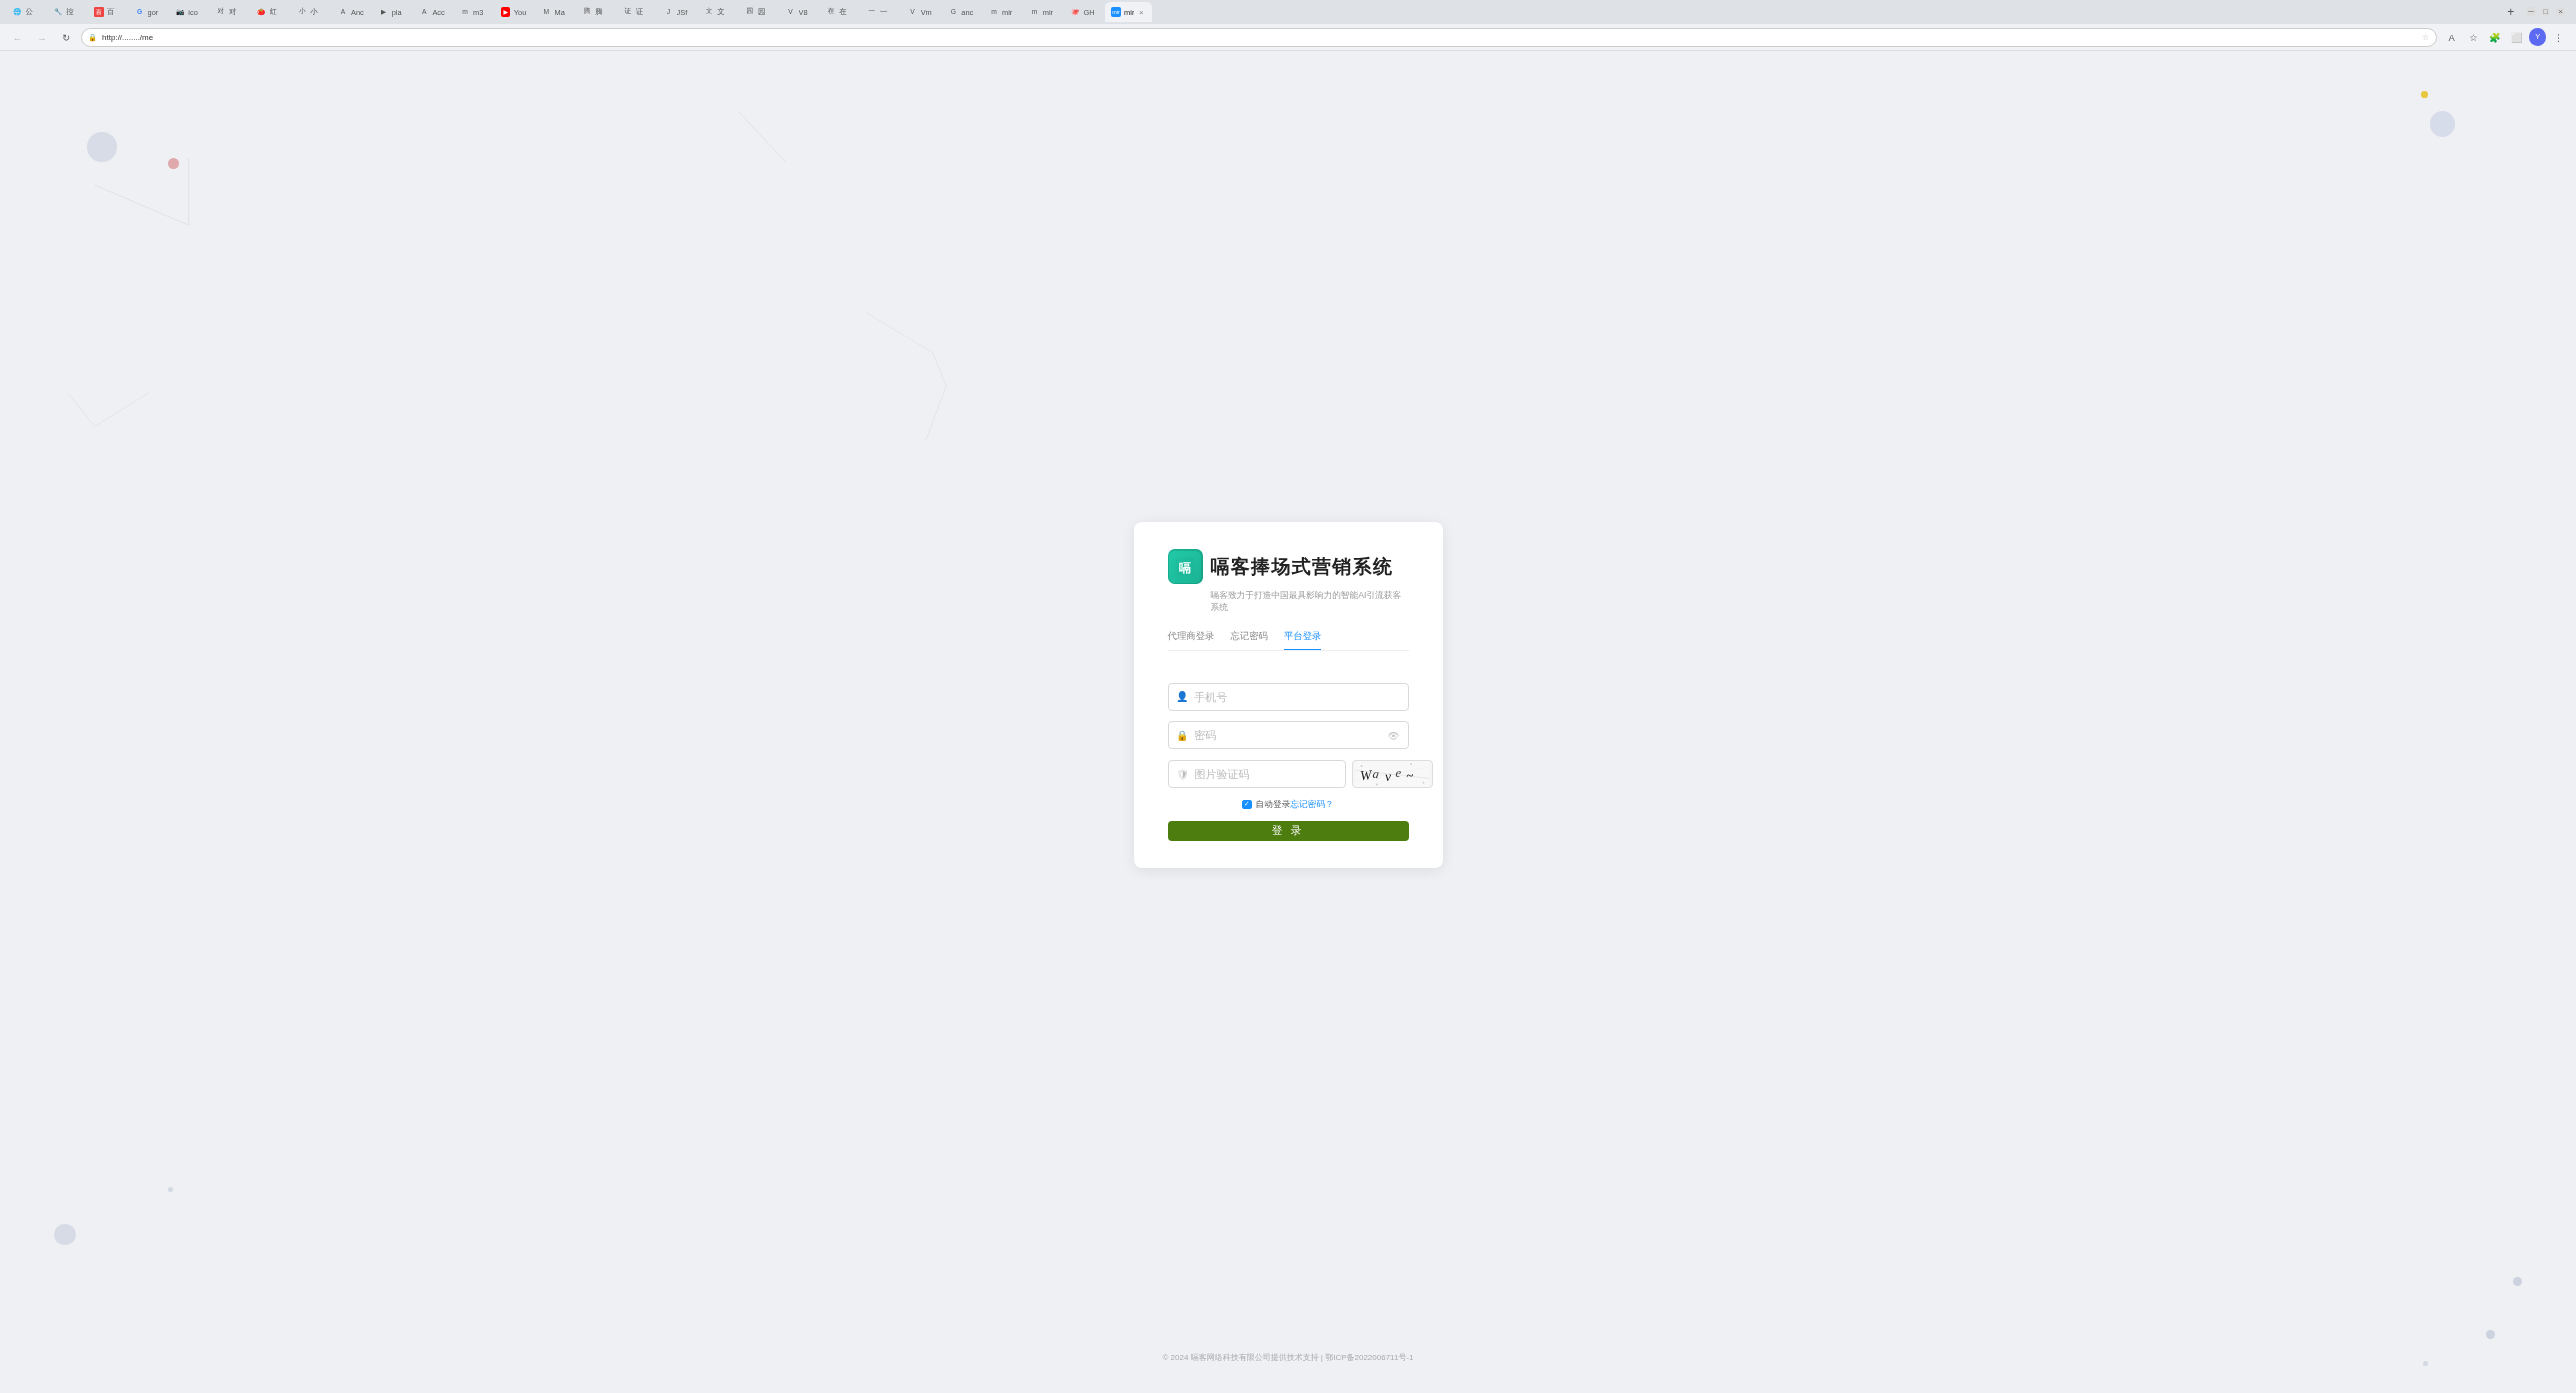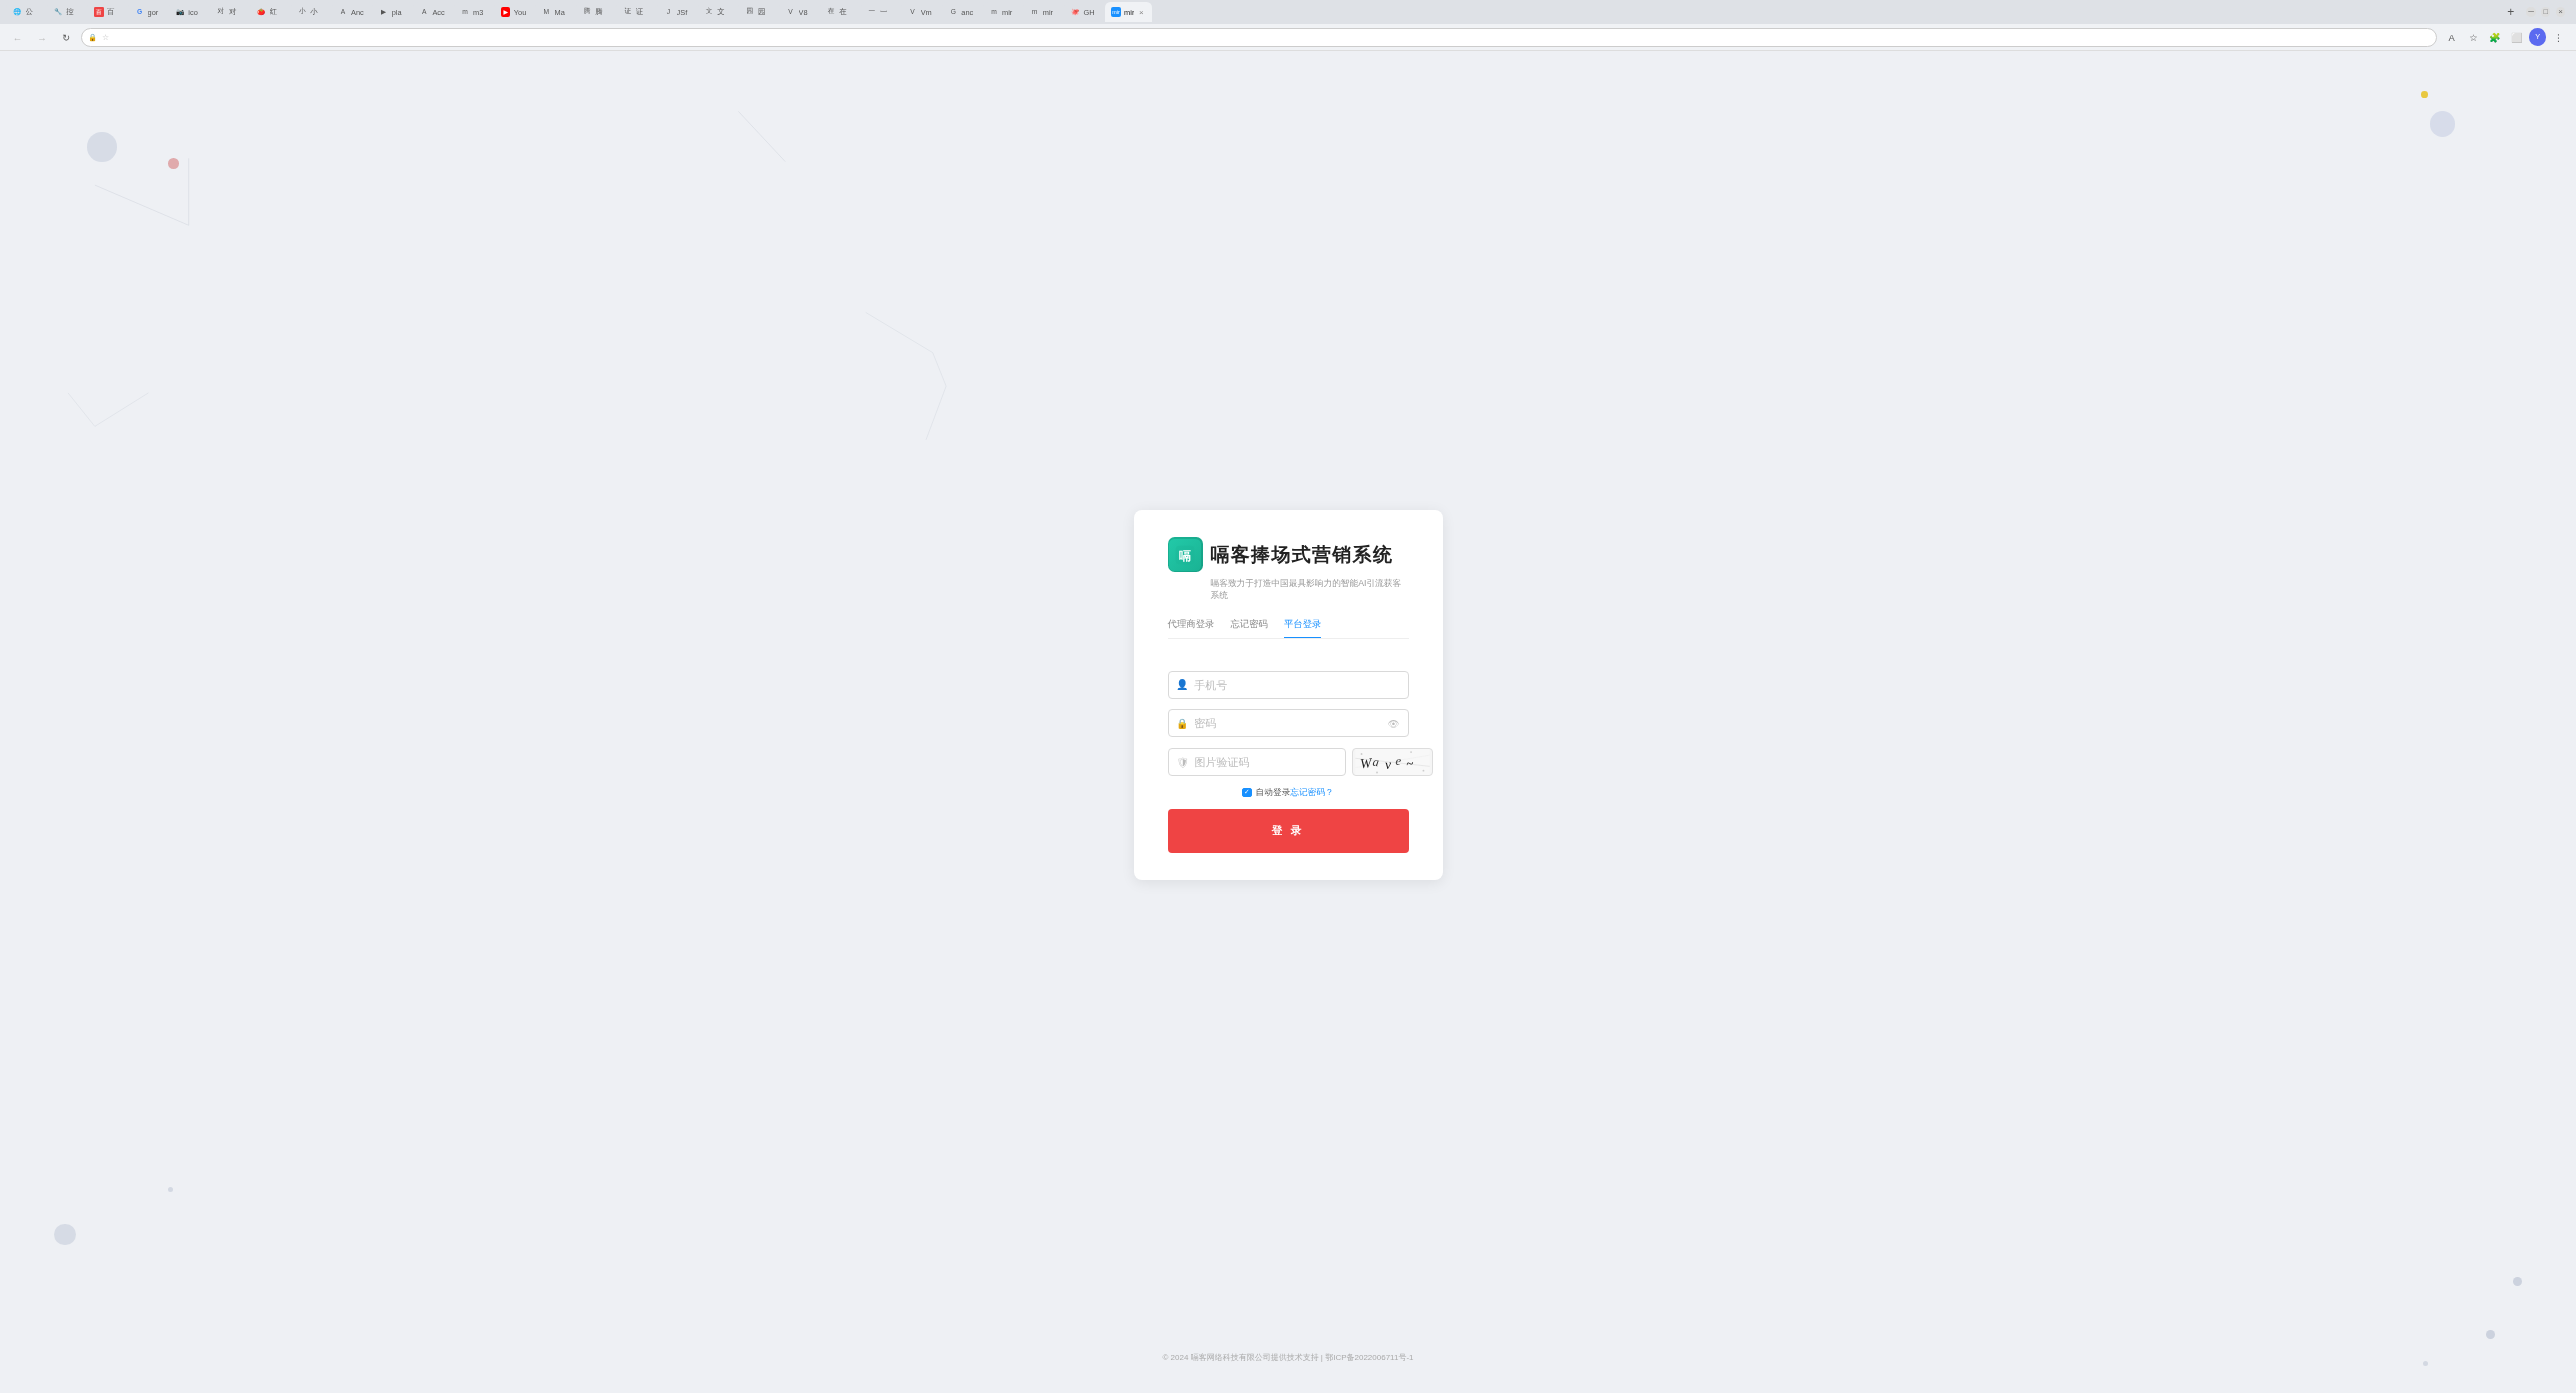--- a/index.html
+++ b/index.html
@@ -377,29 +377,29 @@
       font-size: 8.7px;
       color: #1890ff;
       cursor: pointer;
       text-decoration: none;
       font-family: Liberation Mono, monospace;
     }
 
     
     .login-btn {
       width: 100%;
-      height: 44px;
-      background: #ef4444;
+      height: 20px;
+      background: #4d7c0f;
       border: none;
       border-radius: 4px;
       color: white;
       font-size: 10.7px;
       cursor: pointer;
       letter-spacing: 2.7px;
-      font-weight: 700;
+      font-weight: 400;
     }
 
     
     .page-footer {
       position: absolute;
       bottom: 30px;
       left: 50%;
       transform: translateX(-50%);
       font-size: 8px;
       color: #aaa;
@@ -664,20 +664,21 @@
     </div>
   </div>
 
   <div class="nav-bar">
     <button class="nav-btn disabled">←</button>
     <button class="nav-btn disabled">→</button>
     <button class="nav-btn">↻</button>
 
     <div class="address-bar">
       <span class="address-bar-icon">🔒</span>
+      <span class="address-text">http://......../me</span>
       <span style="color:#bbb;font-size:8px">☆</span>
     </div>
 
     <div class="nav-actions">
       <button class="nav-action-btn">A</button>
       <button class="nav-action-btn">☆</button>
       <button class="nav-action-btn">🧩</button>
       <button class="nav-action-btn">⬜</button>
       <div class="profile-avatar">Y</div>
       <button class="nav-action-btn">⋮</button>

